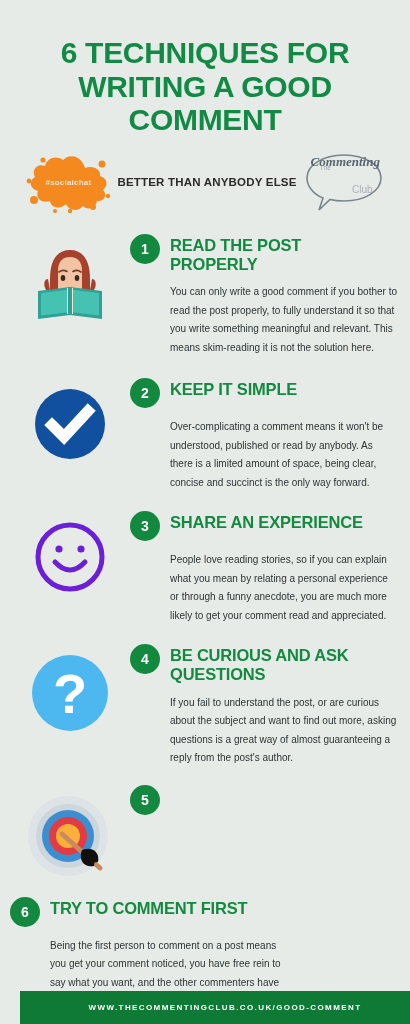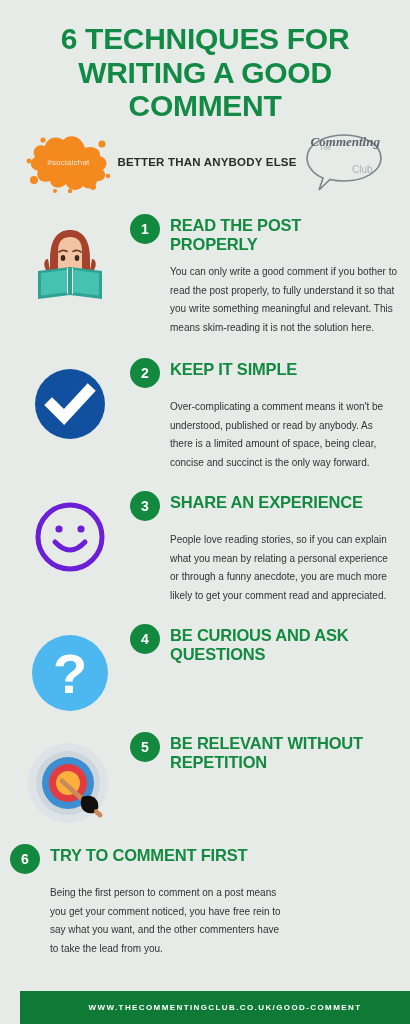--- a/index.html
+++ b/index.html
@@ -20,21 +20,21 @@
     padding: 22px 18px 0 18px;
   }
   .title {
     color: #128a45;
     font-weight: bold;
     font-size: 30px;
     line-height: 1.12;
     letter-spacing: -0.3px;
     text-align: center;
     text-transform: uppercase;
-    margin: 0;
+    margin: 14px;
   }
   .brandrow {
     display: flex;
     align-items: center;
     justify-content: center;
     gap: 6px;
     margin-top: 8px;
     height: 62px;
   }
   .splat {
@@ -45,21 +45,21 @@
   }
   .splat svg { display:block; }
   .splat-text {
     position: absolute;
     left: 0; right: 0;
     top: 50%;
     transform: translateY(-45%);
     text-align: center;
     color: #fbe5d2;
     font-size: 8px;
-    font-weight: normal;
+    font-weight: bold;
     letter-spacing: 0.2px;
     pointer-events: none;
   }
   .tagline {
     color: #2b2b2b;
     font-size: 11.5px;
     font-weight: bold;
     letter-spacing: 0.2px;
     white-space: nowrap;
     flex: 0 0 auto;
@@ -277,40 +277,40 @@
     <svg class="ico" width="84" height="84" viewBox="0 0 84 84" aria-hidden="true">
       <circle cx="42" cy="42" r="38" fill="#4cb8ef"></circle>
       <text x="42" y="62" text-anchor="middle" font-family="Liberation Sans, sans-serif" font-size="56" font-weight="bold" fill="#ffffff">?</text>
     </svg>
   </div>
   <div class="text-col">
     <div class="head-line">
       <div class="badge">4</div>
       <h2 class="sec-title">BE CURIOUS AND ASK QUESTIONS</h2>
     </div>
+    <p class="sec-body">If you fail to understand the post, or are curious about the subject and want to find out more, asking questions is a great way of almost guaranteeing a reply from the post's author.</p>
   </div>
 </div>
 
 <div class="section" style="margin-top:14px;">
   <div class="icon-col">
     <svg class="ico" width="92" height="90" viewBox="0 0 92 90" aria-hidden="true">
       <circle cx="44" cy="44" r="40" fill="#dde3e6"></circle>
       <circle cx="44" cy="44" r="32" fill="#cdd6db"></circle>
       <circle cx="44" cy="44" r="26" fill="#3d8ed0"></circle>
       <circle cx="44" cy="44" r="19" fill="#e23b42"></circle>
       <circle cx="44" cy="44" r="12" fill="#fbb03b"></circle>
       <path d="M38 42 L76 76" stroke="#c98b5e" stroke-width="5" stroke-linecap="round"></path>
       <path d="M58 58 C68 54 76 60 74 70 C66 72 58 66 58 58 Z" fill="#120f0d"></path>
       <path d="M58 58 C54 68 60 76 70 74 C72 66 66 58 58 58 Z" fill="#120f0d"></path>
     </svg>
   </div>
   <div class="text-col">
     <div class="head-line">
       <div class="badge">5</div>
-      <h2 class="sec-title">BE RELEVANT WITHOUT REPETITION</h2>
     </div>
   </div>
 </div>
 
 <div class="section" style="margin-top:12px;">
   <div class="text-col">
     <div class="head-line">
       <div class="badge">6</div>
       <h2 class="sec-title">TRY TO COMMENT FIRST</h2>
     </div>

